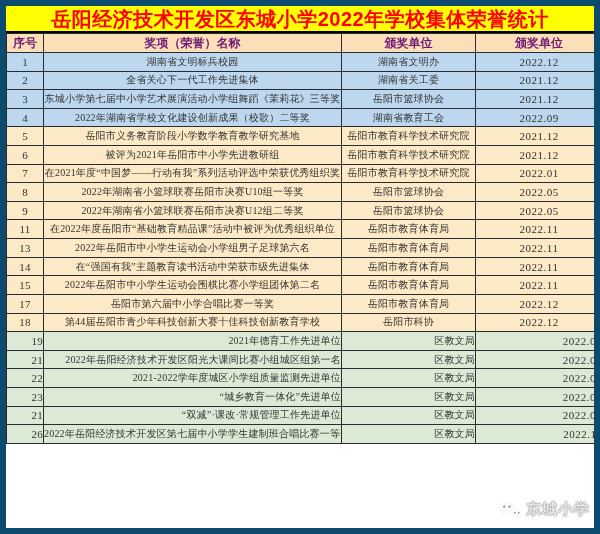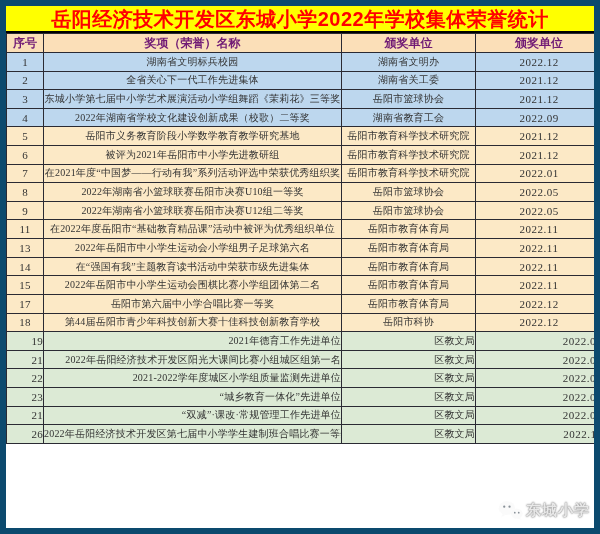--- a/index.html
+++ b/index.html
@@ -54,21 +54,20 @@
   td.no   { font-size: 11px; }
   td.date { font-size: 11px; letter-spacing: 0.5px; }
   tr.sec-blue  td { background: var(--blue,  #bdd7ee); }
   tr.sec-cream td { background: var(--cream, #fce9c6); }
   tr.sec-green td { background: var(--green, #dcead5); text-align: right; }
   .watermark {
     position: absolute;
     top: 494px;
     right: 4px;
     display: flex;
-    align-items: center;
     gap: 3px;
     z-index: 5;
     opacity: 0.92;
     pointer-events: none;
   }
   .wm-text {
     font-family: "Liberation Sans", "DejaVu Sans", sans-serif;
     font-weight: bold;
     font-size: 15px;
     letter-spacing: 1px;

